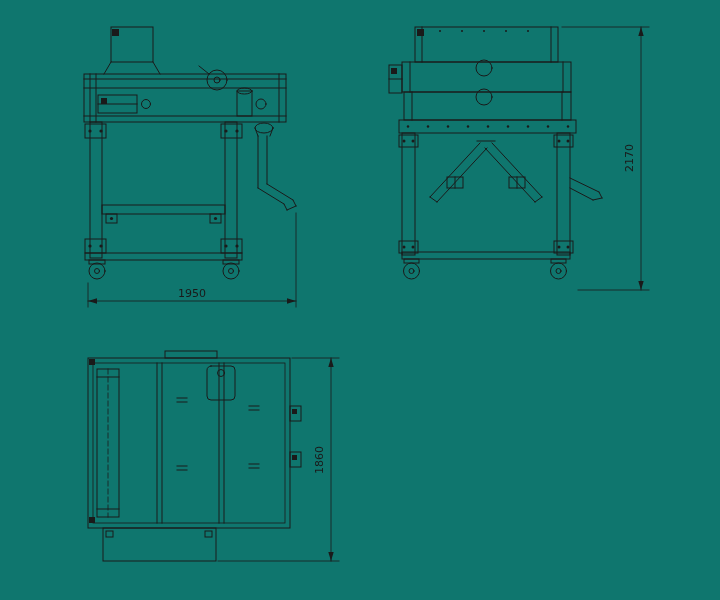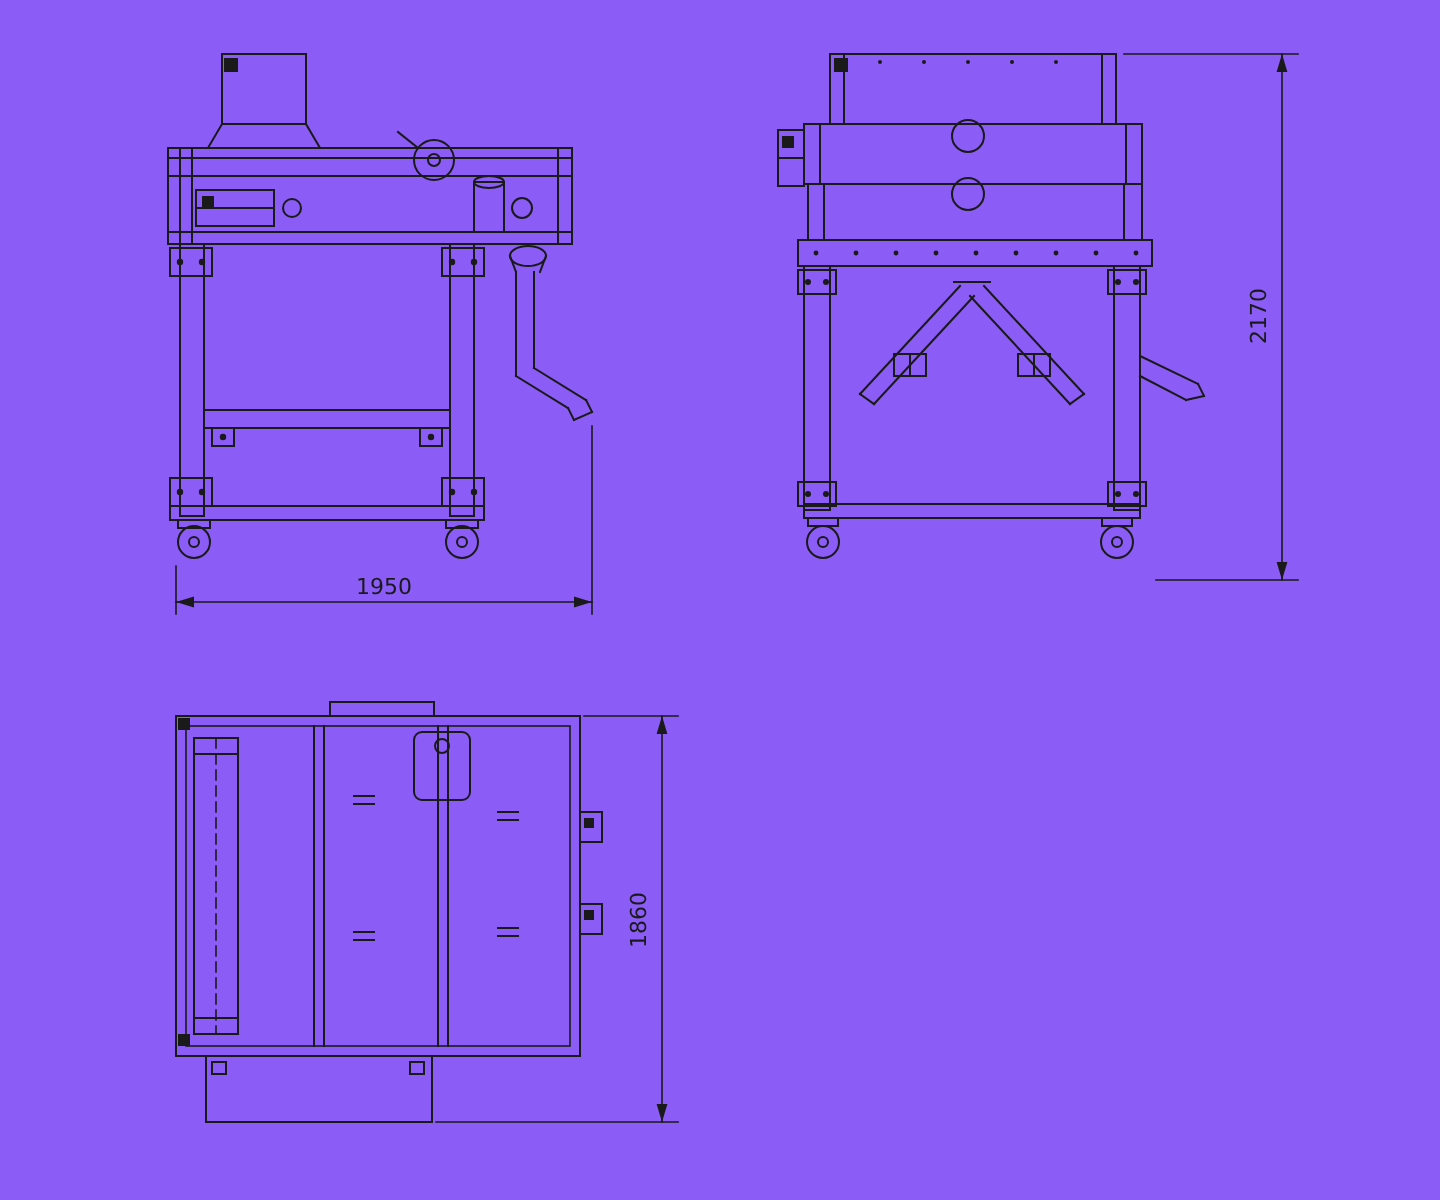--- a/index.html
+++ b/index.html
@@ -1,16 +1,16 @@
 <!DOCTYPE html>
 <html><head>
 <meta charset="utf-8">
 <style>
   html,body{margin:0;padding:0;background:#ffffff;}
-  .page{position:relative;width:720px;height:600px;background:#8b5cf6;overflow:hidden;
+  .page{position:relative;width:720px;height:600px;background:#0f766e;overflow:hidden;
         font-family:"DejaVu Sans",sans-serif;}
   svg{display:block;}
   .ln{stroke:#1a1a1a;fill:none;stroke-width:1;stroke-linecap:square;}
   .thin{stroke-width:0.8;}
   .fill{fill:#1a1a1a;stroke:none;}
   text.dim{font-family:"DejaVu Sans",sans-serif;font-size:11px;fill:#1a1a1a;stroke:none;}
 </style>
 </head>
 <body>
 

